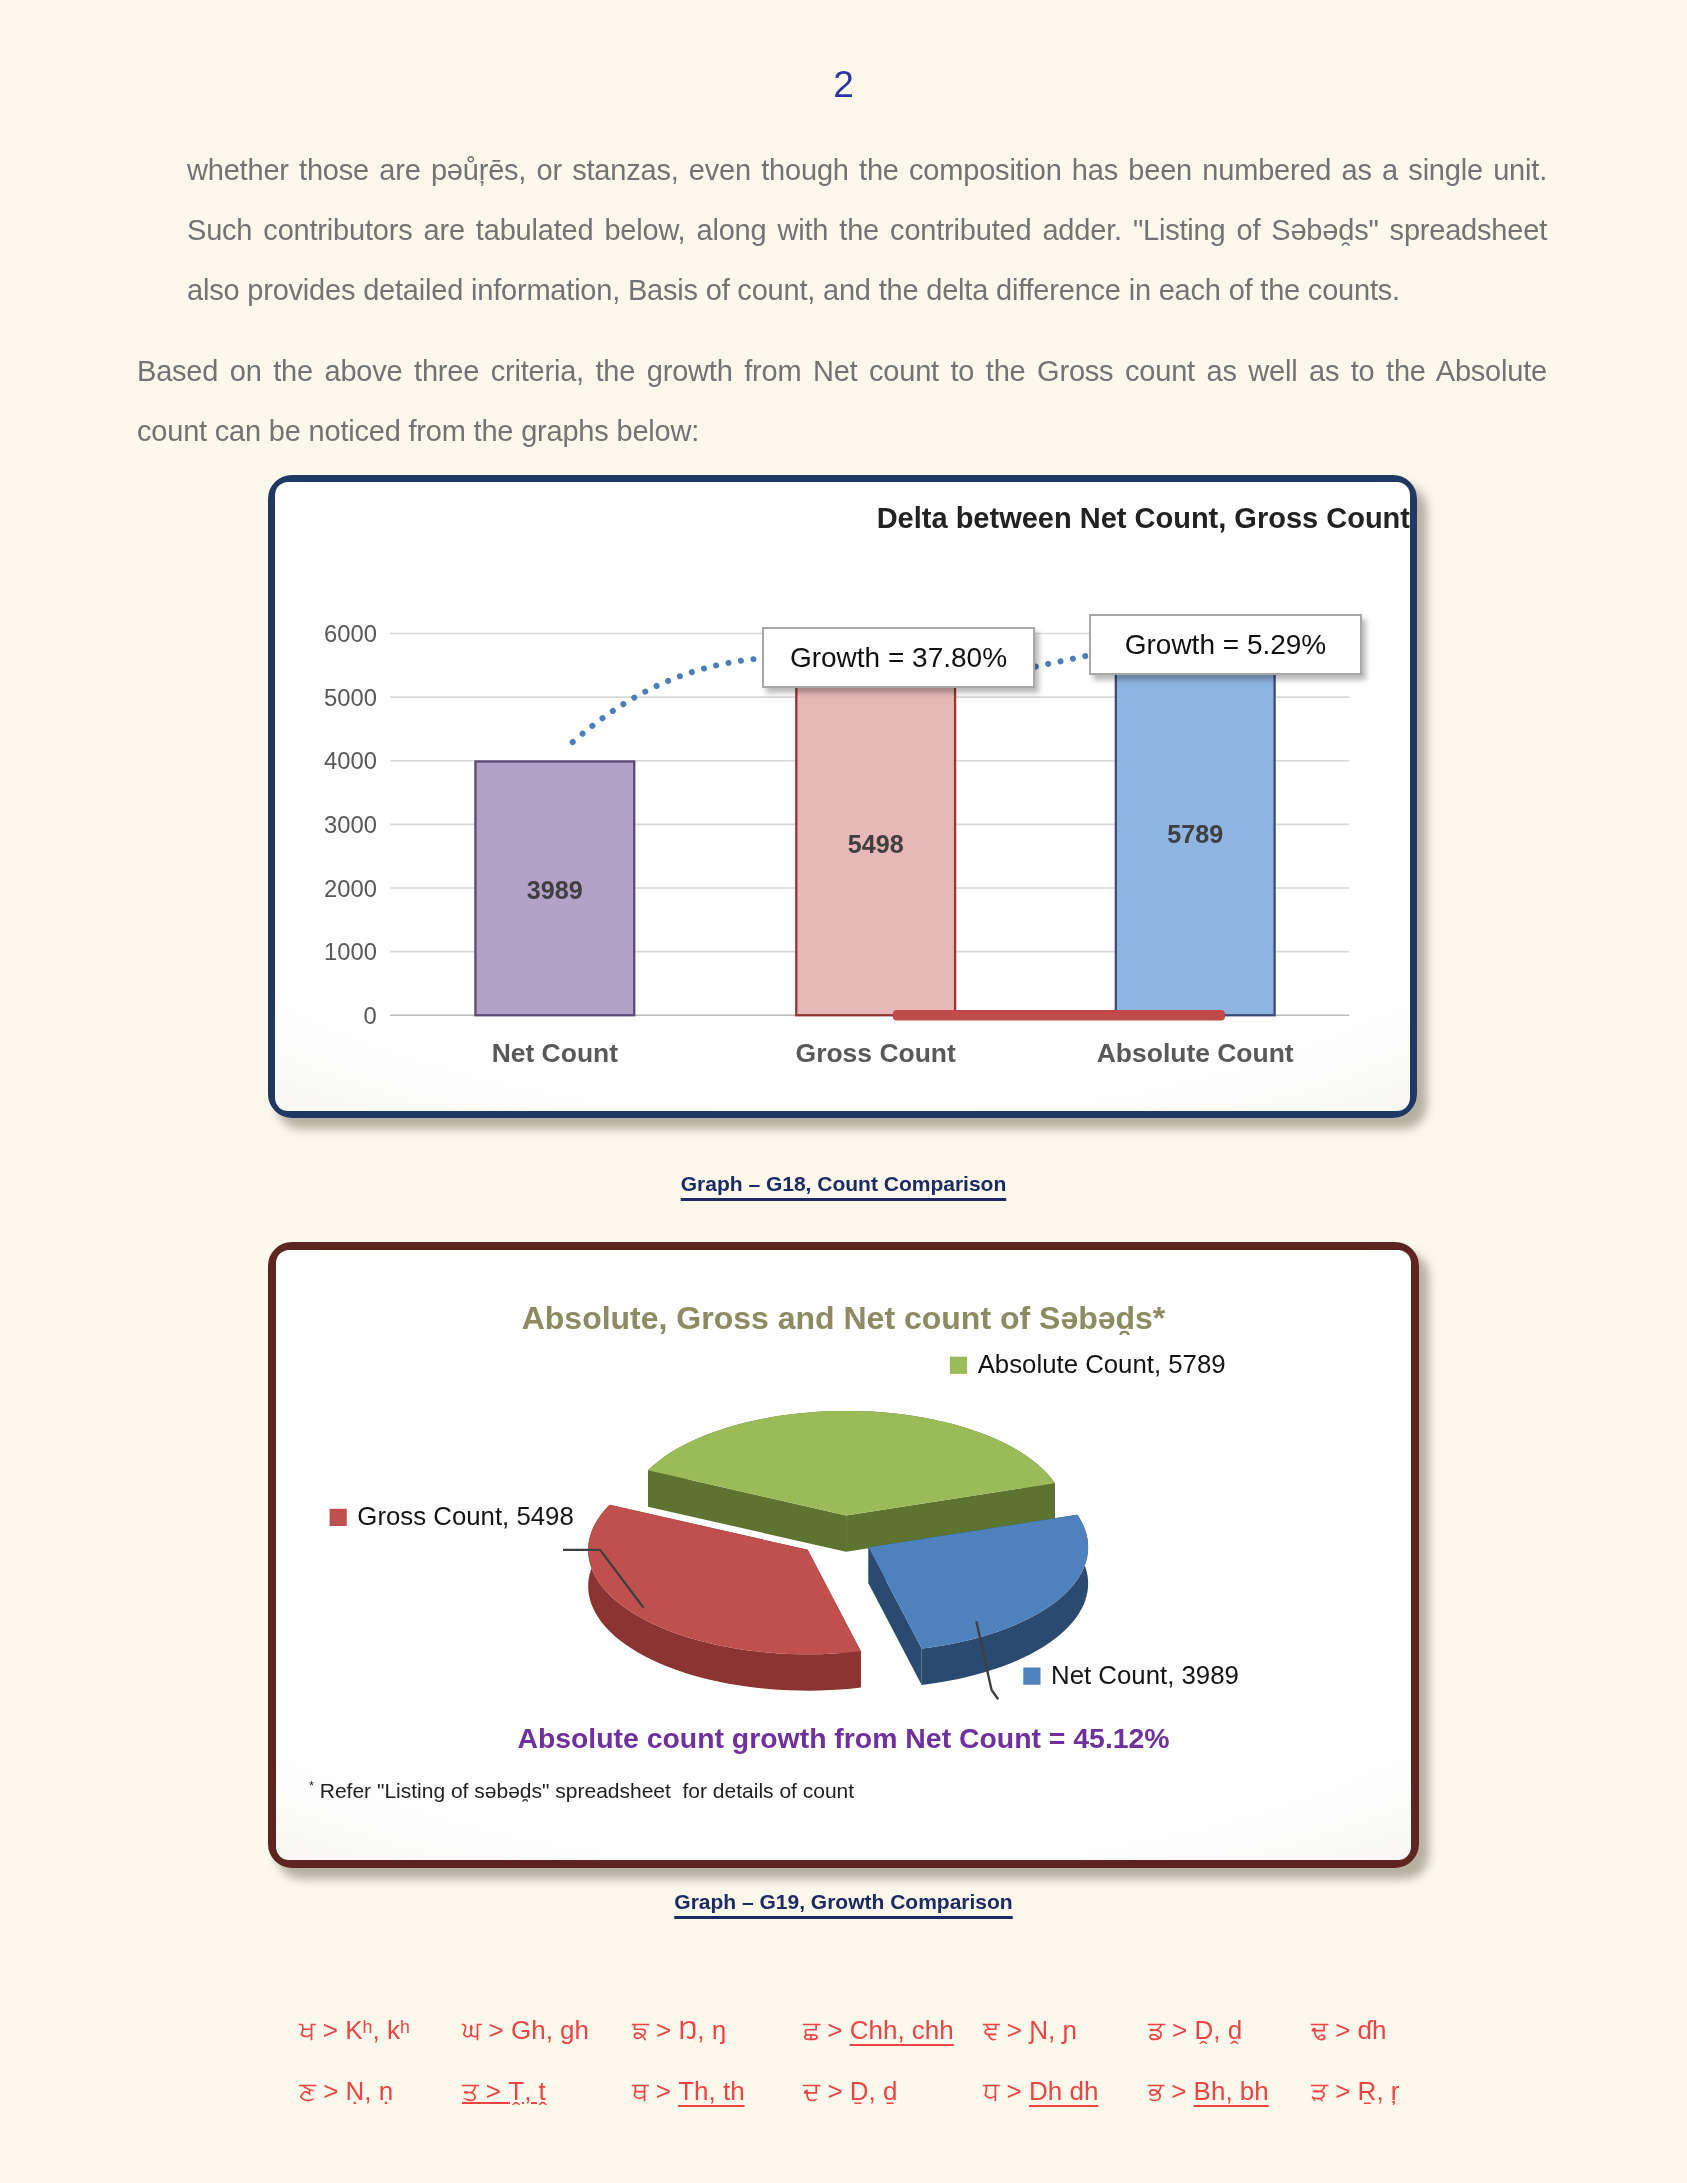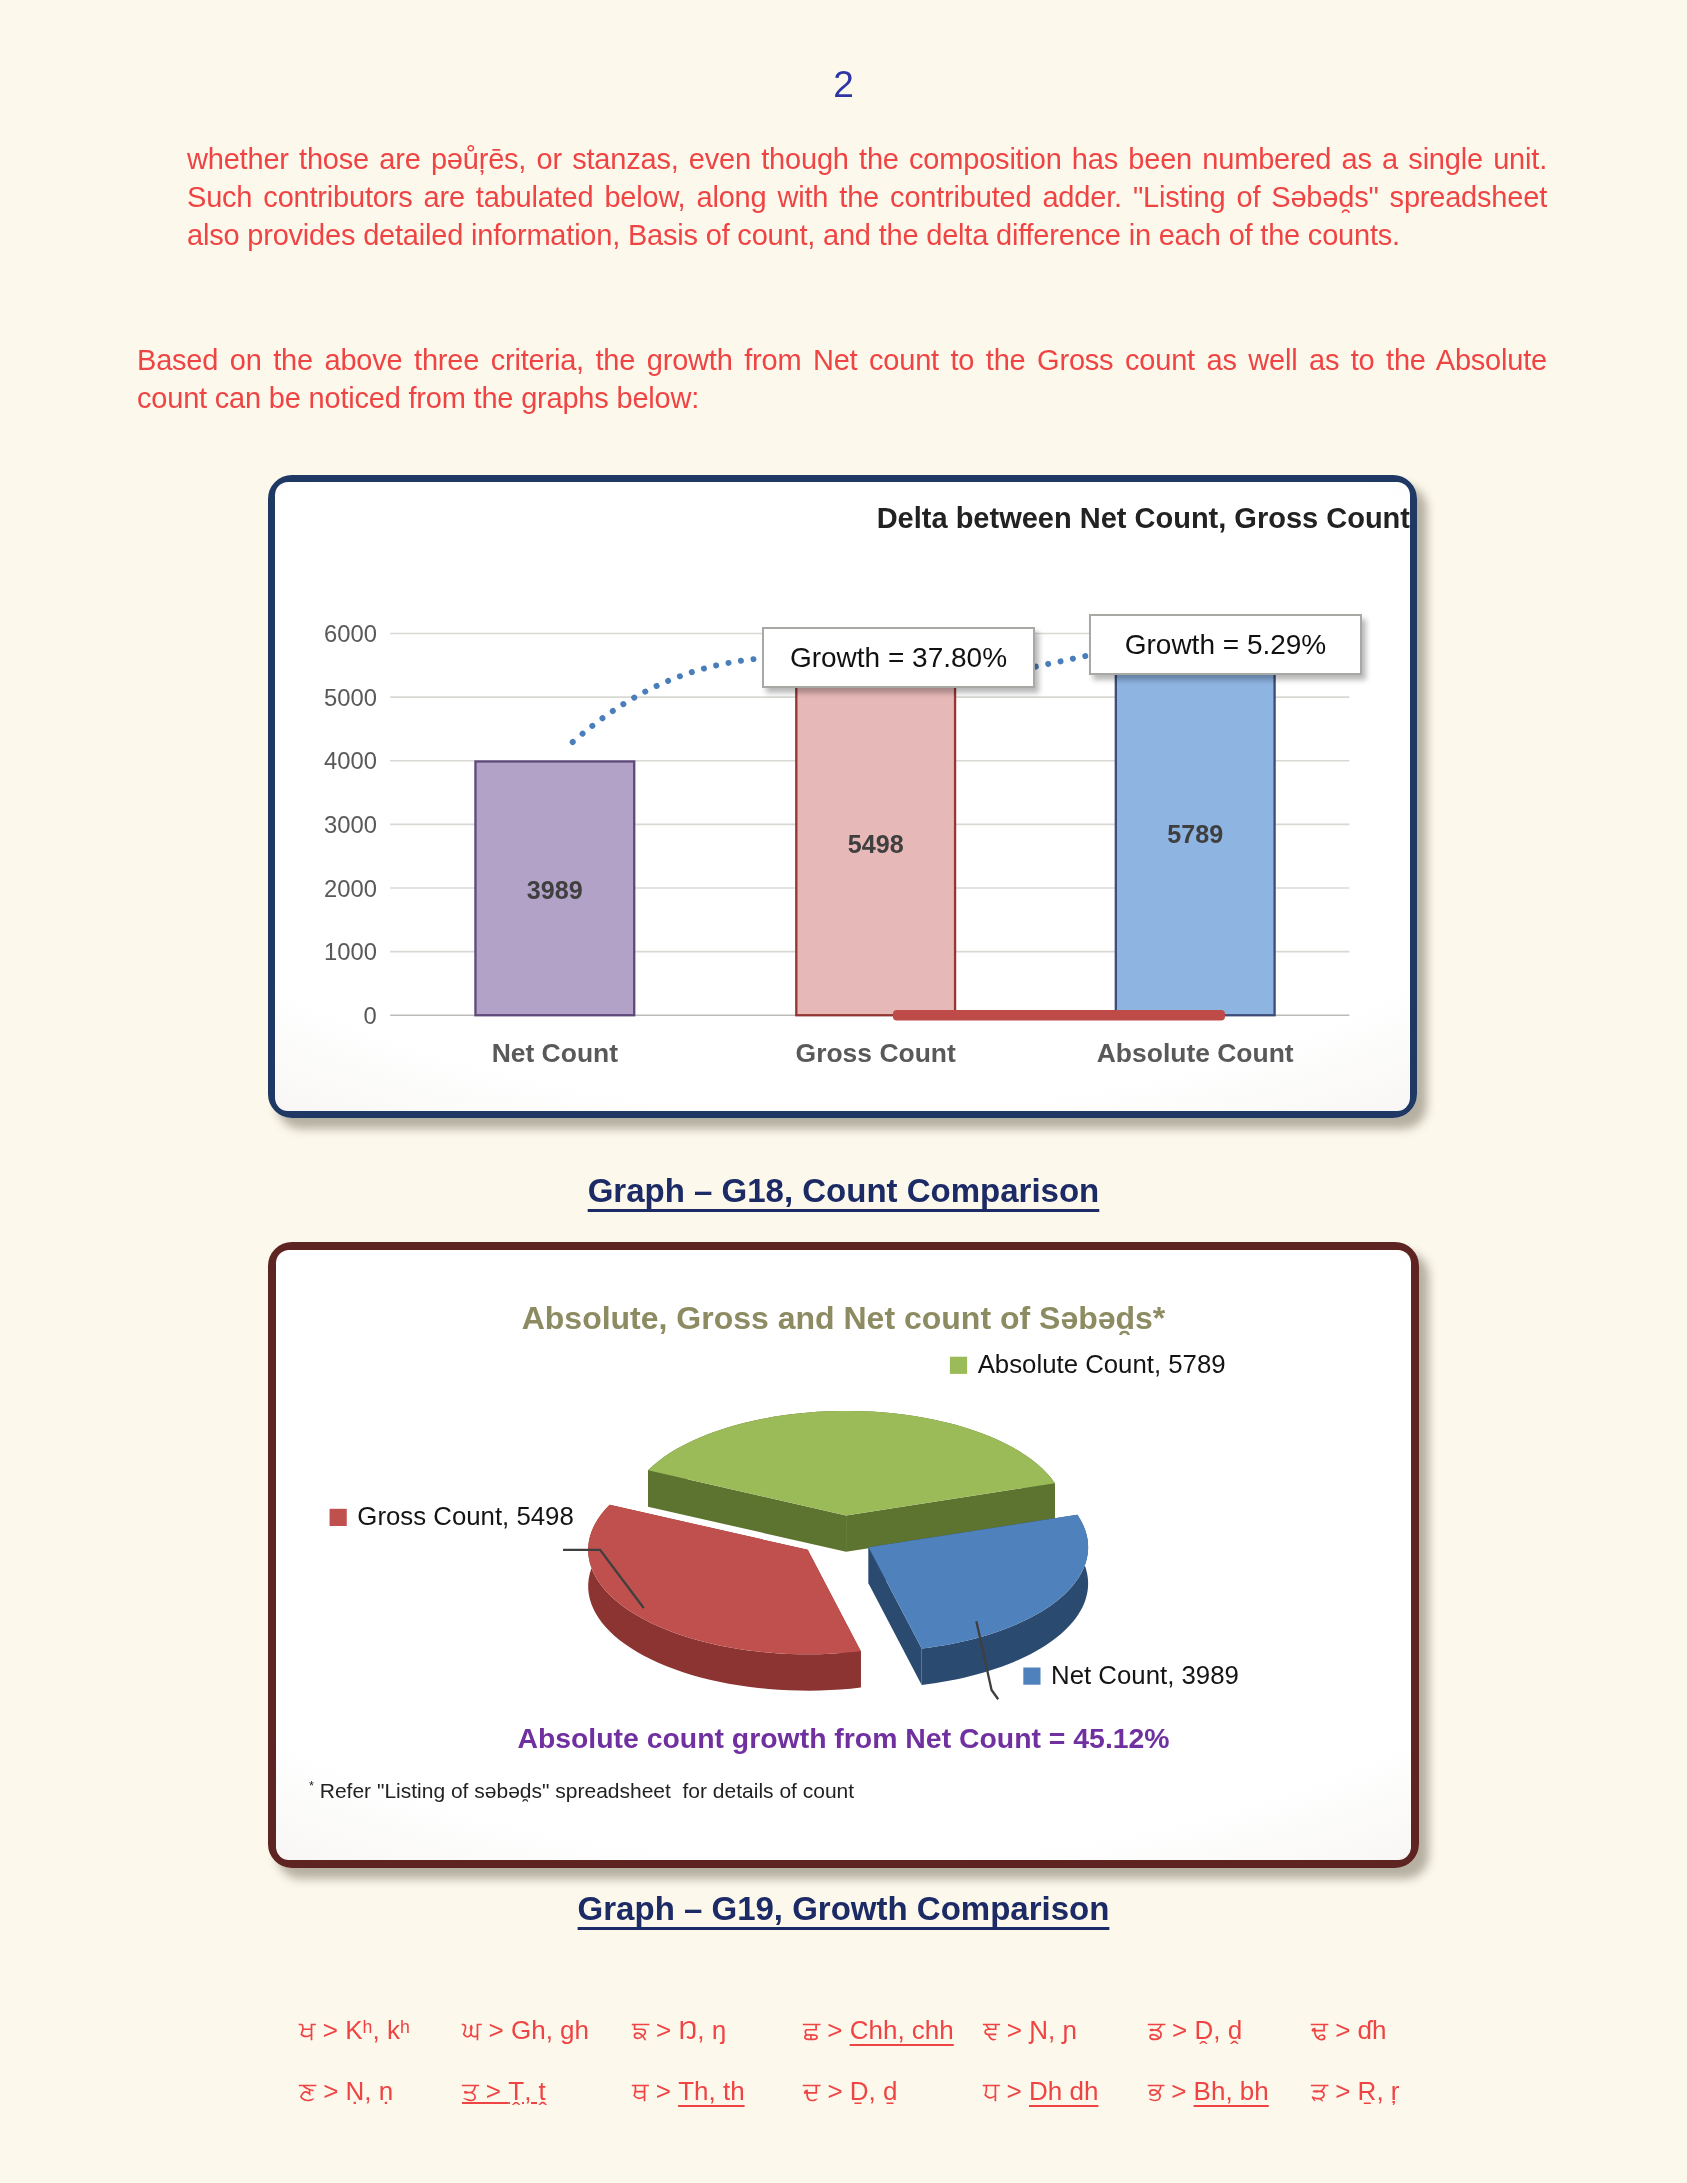--- a/index.html
+++ b/index.html
@@ -1,42 +1,42 @@
 <!DOCTYPE html>
 <html style="font-size:10.6px"><head>
 <meta charset="utf-8">
 <style>
   html,body{margin:0;padding:0;background:#fcf8ec;}
   .page{position:relative;width:1687px;height:2183px;background:#fcf8ec;
         font-family:"Liberation Sans",sans-serif;color:#1e1e1e;overflow:hidden;}
   .pagenum{position:absolute;left:0;right:0;top:64px;text-align:center;
            font-size:37px;color:#2d36a2;}
-  .para{position:absolute;font-size:29px;line-height:38px;letter-spacing:-0.2px;
-        text-align:justify;color:#ef4444;}
+  .para{position:absolute;font-size:29px;line-height:60px;letter-spacing:-0.2px;
+        text-align:justify;color:#737373;}
   .para1{left:187px;top:140px;width:1360px;}
   .para2{left:137px;top:341px;width:1410px;}
 
   .panel{position:absolute;border-radius:24px;}
   .panel1{left:268px;top:475px;width:1135px;height:629px;border:7.3px solid #1f3864;
           box-shadow:9.3px 10.6px 9.3px rgba(95,88,70,.45);}
   .panel2{left:268px;top:1242px;width:1135px;height:610px;border:8.6px solid #5e2422;
           box-shadow:9.3px 10.6px 9.3px rgba(95,88,70,.45);}
   .panel-inner{position:absolute;inset:0;border-radius:13.2px;overflow:hidden;
           background:radial-gradient(120% 105% at 50% 42%, #ffffff 55%, #f1efeb 82%, #dedcd6 100%);}
   .ct{position:absolute;left:0;right:0;text-align:right;font-weight:bold;
       font-size:29px;color:#222;}
   .ct1{top:20px;} .ct2{top:62px;}
   svg.fill{position:absolute;left:0;top:0;}
   .gbox{position:absolute;width:269px;height:57px;background:#ffffff;
         border:2px solid #a8a8a5;box-shadow:4px 4.6px 5.3px rgba(0,0,0,.28);
         display:flex;align-items:center;justify-content:center;
         font-size:28px;color:#111;}
   .gbox1{left:487px;top:145px;}
   .gbox2{left:814px;top:132px;}
-  .caption{position:absolute;left:0;right:0;text-align:center;font-size:33px;
+  .caption{position:absolute;left:0;right:0;text-align:center;font-size:21px;
            font-weight:bold;color:#1c2b66;text-decoration:underline;
            text-decoration-thickness:2.6px;text-underline-offset:6.6px;}
   .cap1{top:1172px;} .cap2{top:1890px;}
   .pie-title{position:absolute;left:0;right:0;top:50px;text-align:center;
              font-size:32px;font-weight:bold;color:#8d8b61;}
   .pie-sub{position:absolute;left:0;right:0;top:472px;text-align:center;
            font-size:28.4px;font-weight:bold;color:#7030a0;}
   .fn{position:absolute;left:33px;top:529px;font-size:21px;color:#222;
       white-space:pre-wrap;}
   .fn sup{font-size:60%;vertical-align:super;}

